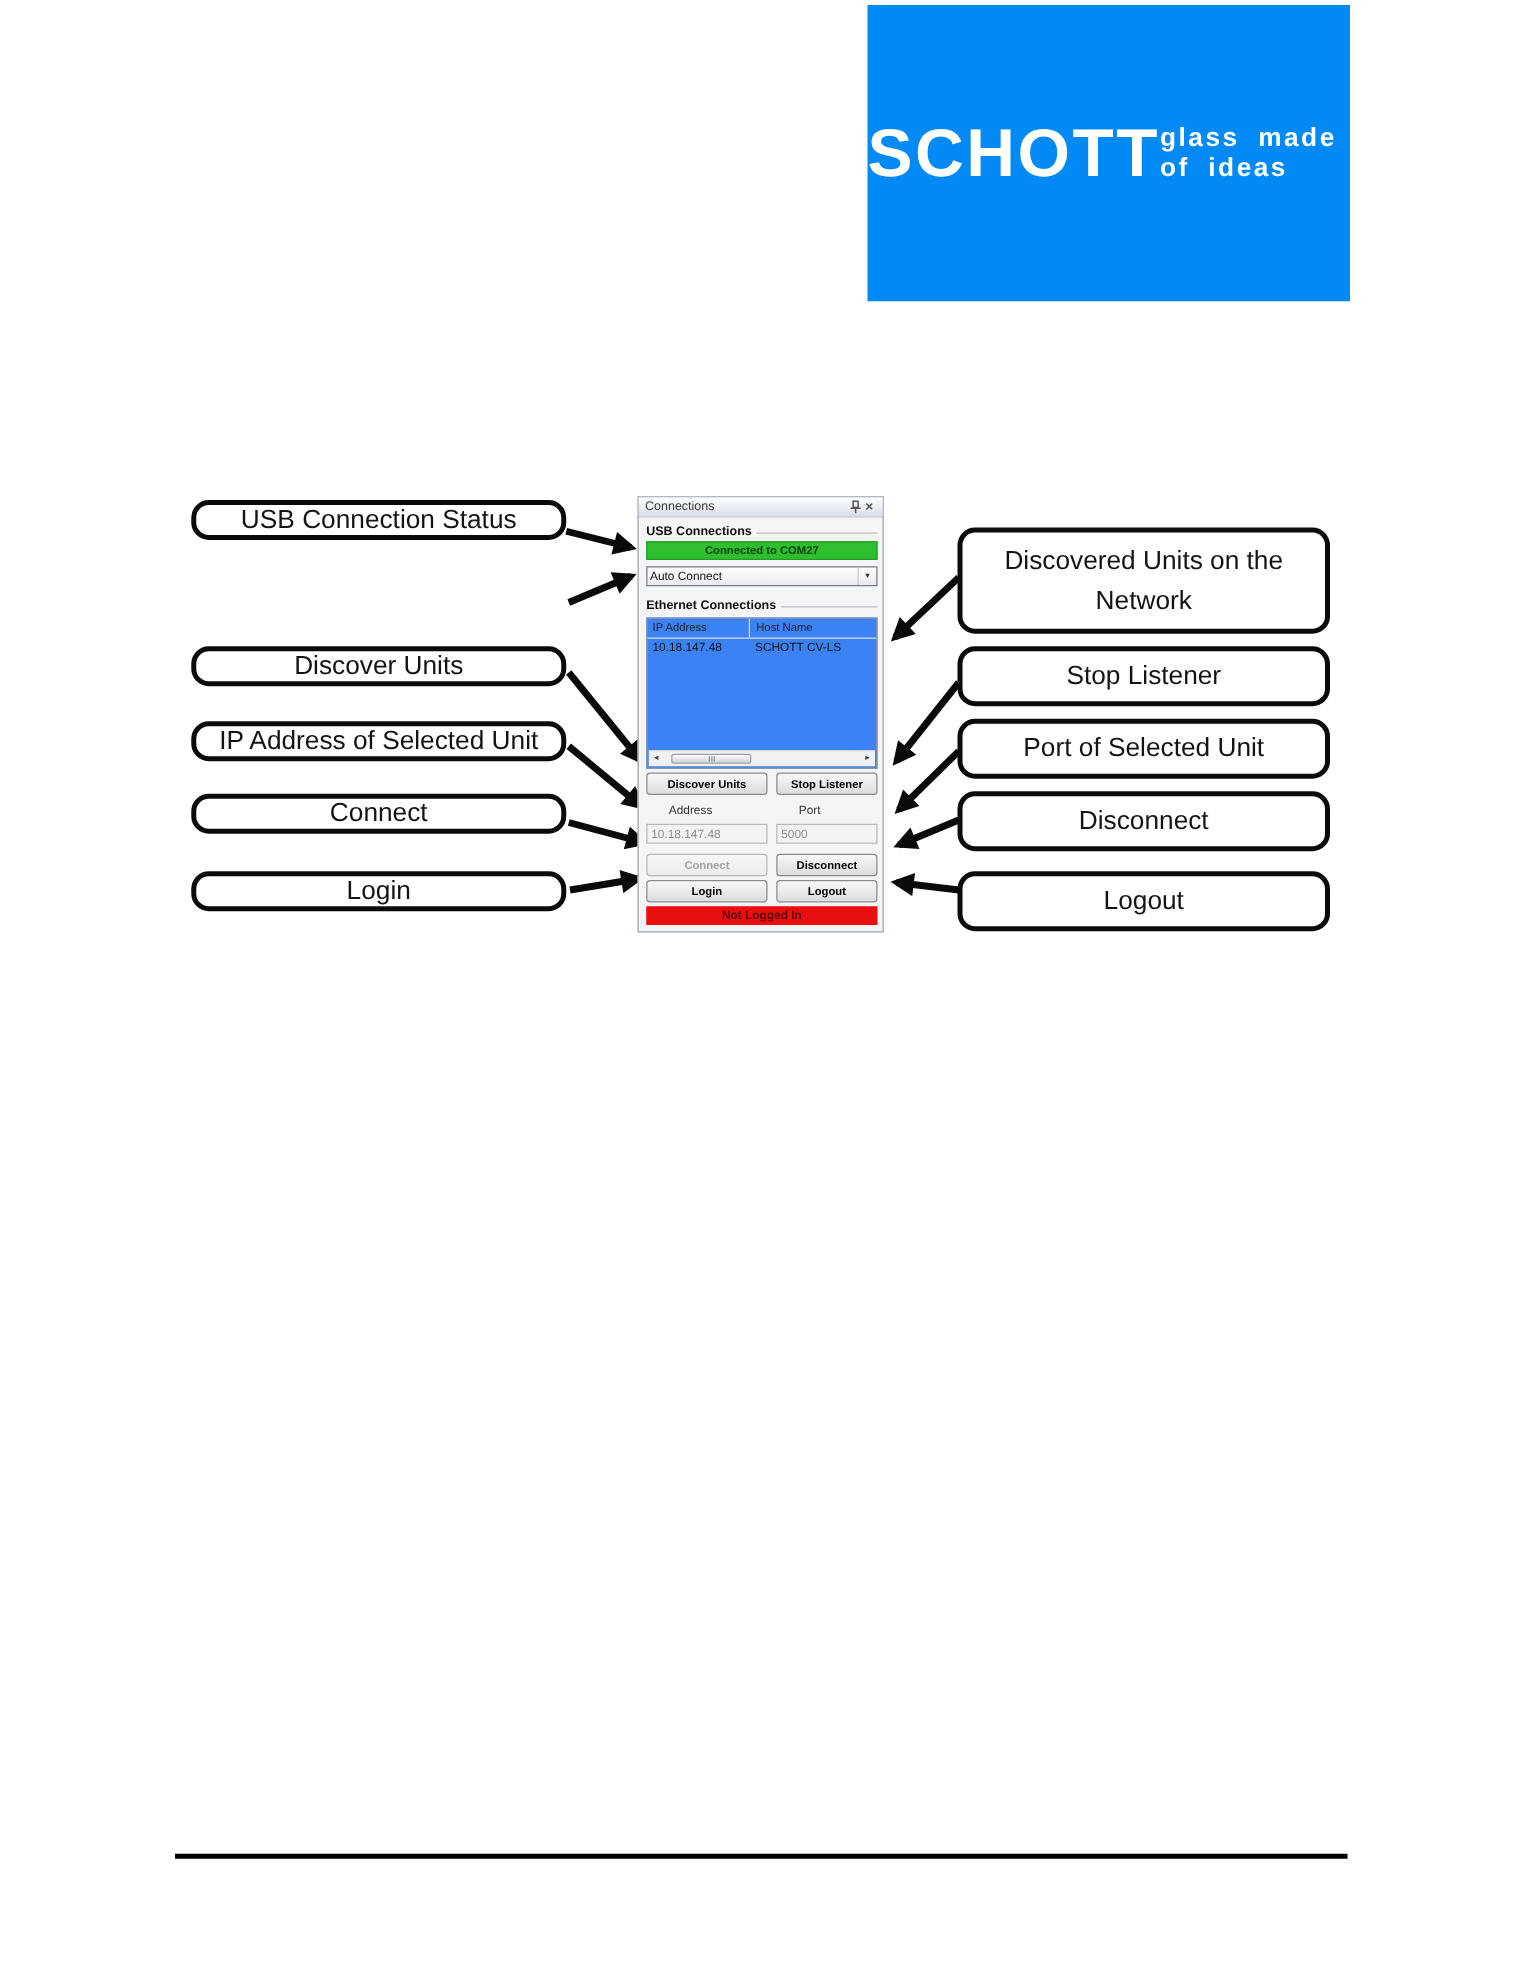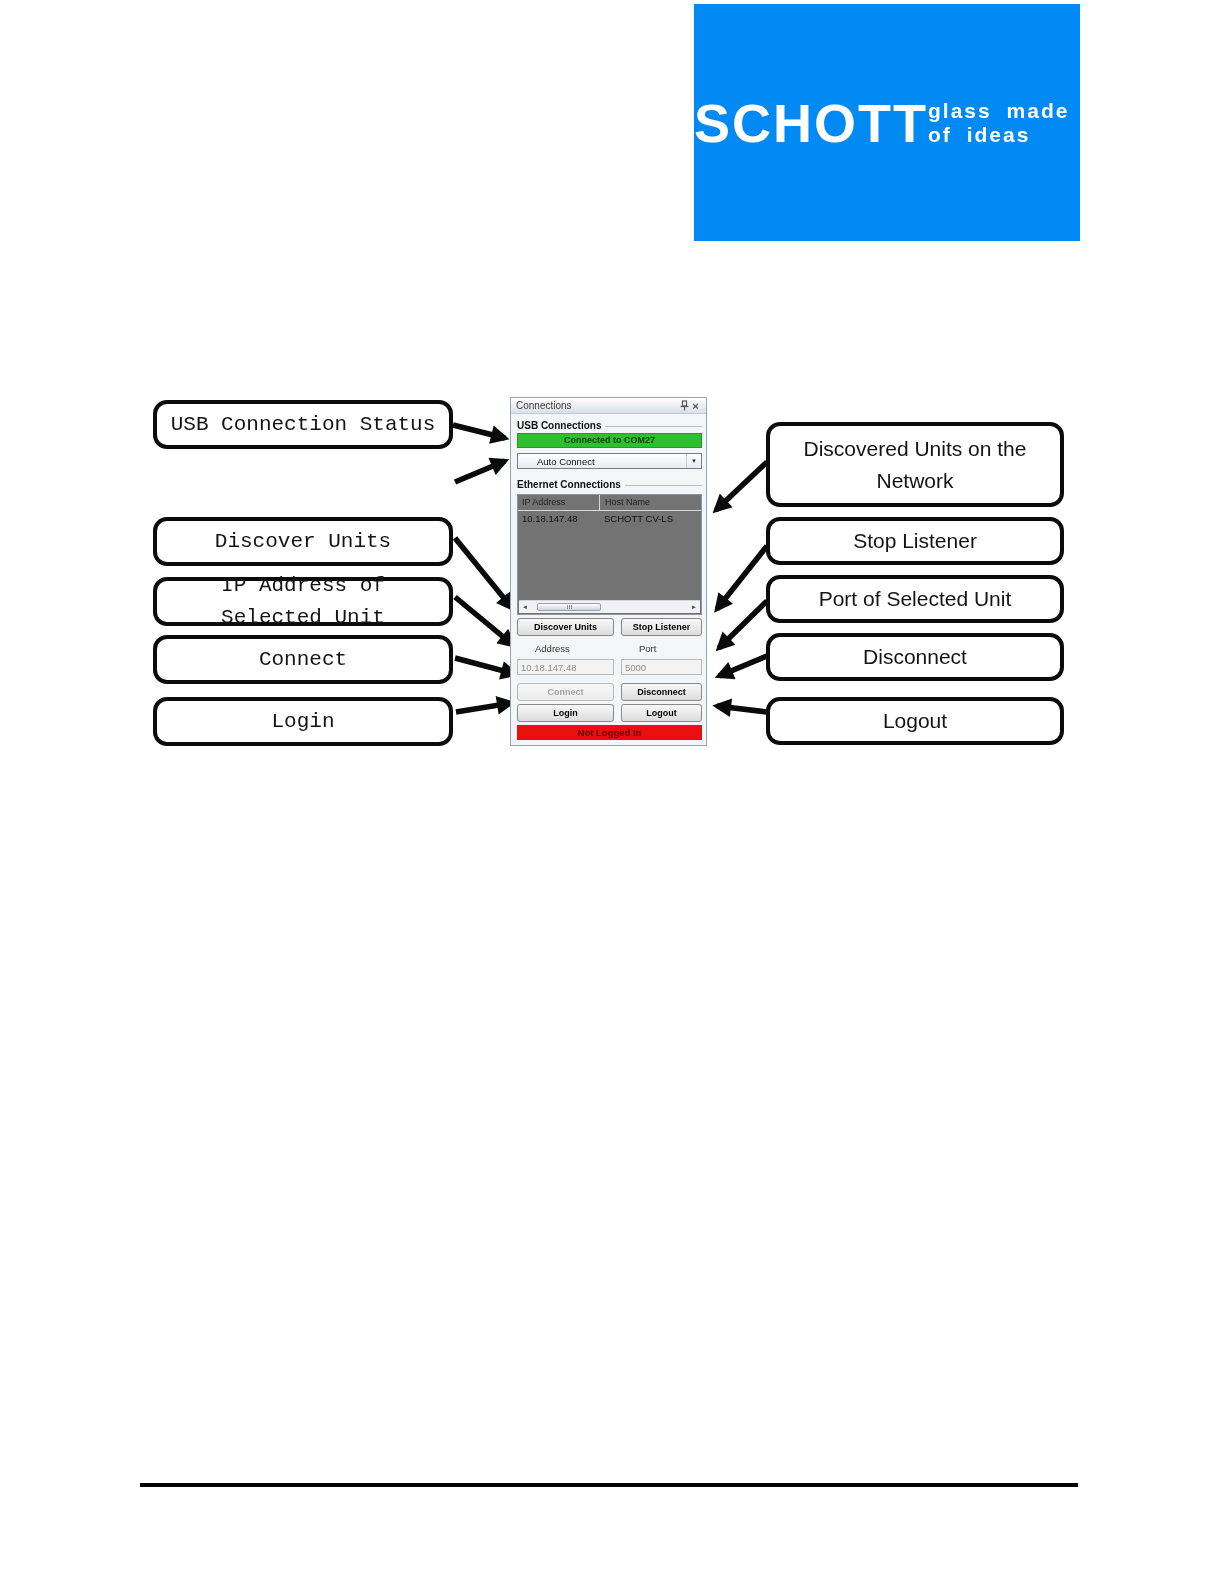--- a/index.html
+++ b/index.html
@@ -9,21 +9,21 @@
   
   .logo-box{position:absolute;left:694px;top:4px;width:386px;height:237px;background:#028af4;
             display:flex;align-items:center;justify-content:center;}
   .logo-brand{color:#ffffff;font-size:54px;font-weight:bold;letter-spacing:2px;line-height:1;}
   .logo-tagline{color:#ffffff;font-size:21px;font-weight:bold;letter-spacing:2px;word-spacing:7px;}
 
   
   .callout{position:absolute;box-sizing:border-box;background:#ffffff;border:4px solid #0b0b0b;
            border-radius:14px;display:flex;align-items:center;justify-content:center;text-align:center;
            font-size:21px;color:#141414;line-height:1.5;padding:0 10px;}
-  .c-left{left:153px;width:300px;height:49px;font-family:Liberation Mono, monospace;}
+  .c-left{left:153px;width:300px;height:32px;}
   .c-right{left:766px;width:298px;height:48px;}
 
   
   .arrows{position:absolute;left:0;top:0;width:1224px;height:1584px;pointer-events:none;}
   .arrow{stroke:#0a0a0a;stroke-width:5.5;fill:none;}
 
   
   .panel{position:absolute;left:510px;top:397px;width:197px;height:349px;box-sizing:border-box;
          background:#f4f5f7;border:1px solid #9aa4b4;font-family:"Liberation Sans",sans-serif;}
   .titlebar{position:absolute;left:0;top:0;right:0;height:16px;
@@ -35,26 +35,26 @@
 
   .group-hdr{position:absolute;left:6px;width:185px;height:13px;display:flex;align-items:center;gap:4px;
              font-size:10px;font-weight:bold;color:#101010;white-space:nowrap;}
   .group-hdr::after{content:"";flex:1;border-top:1px solid #b9bec6;margin-top:1px;}
 
   .status-green{position:absolute;left:6px;top:35px;width:185px;height:15px;box-sizing:border-box;
                 background:#2fbe2f;border:1px solid #219e21;color:#063f06;font-size:9px;font-weight:bold;
                 text-align:center;line-height:13px;}
   .dropdown{position:absolute;left:6px;top:55px;width:185px;height:16px;box-sizing:border-box;
             background:linear-gradient(#ffffff,#e8ebef);border:1px solid #767c85;display:flex;align-items:center;
-            font-size:9.5px;color:#111;padding-left:19px;}
+            font-size:9.5px;color:#111;padding-left:2px;}
   .dropdown .dd-spacer{flex:1;}
   .dd-caret{font-size:6px;color:#333;padding:0 4px;border-left:1px solid #c6cad0;line-height:14px;}
 
   .listbox{position:absolute;left:6px;top:96px;width:185px;height:121px;box-sizing:border-box;
-           background:#737373;border:1px solid #8b95a5;}
+           background:#3b82f6;border:1px solid #8b95a5;}
   .lb-header{display:flex;height:15px;border-bottom:1px solid #d8d8d8;font-size:9px;color:#222;}
   .lb-header .h1{width:77px;border-right:1px solid #d8d8d8;padding-left:4px;line-height:15px;}
   .lb-header .h2{flex:1;padding-left:5px;line-height:15px;}
   .lb-row{display:flex;height:15px;font-size:9.5px;color:#111;}
   .lb-row .c1{width:77px;padding-left:4px;line-height:15px;}
   .lb-row .c2{flex:1;padding-left:5px;line-height:15px;}
   .hscroll{position:absolute;left:1px;right:1px;bottom:1px;height:12px;background:#eff1f3;
            border-top:1px solid #d4d6d9;display:flex;align-items:center;}
   .hs-arrow{width:12px;text-align:center;font-size:6px;color:#444;line-height:11px;}
   .hs-thumb{position:absolute;left:18px;top:2px;width:64px;height:8px;box-sizing:border-box;

